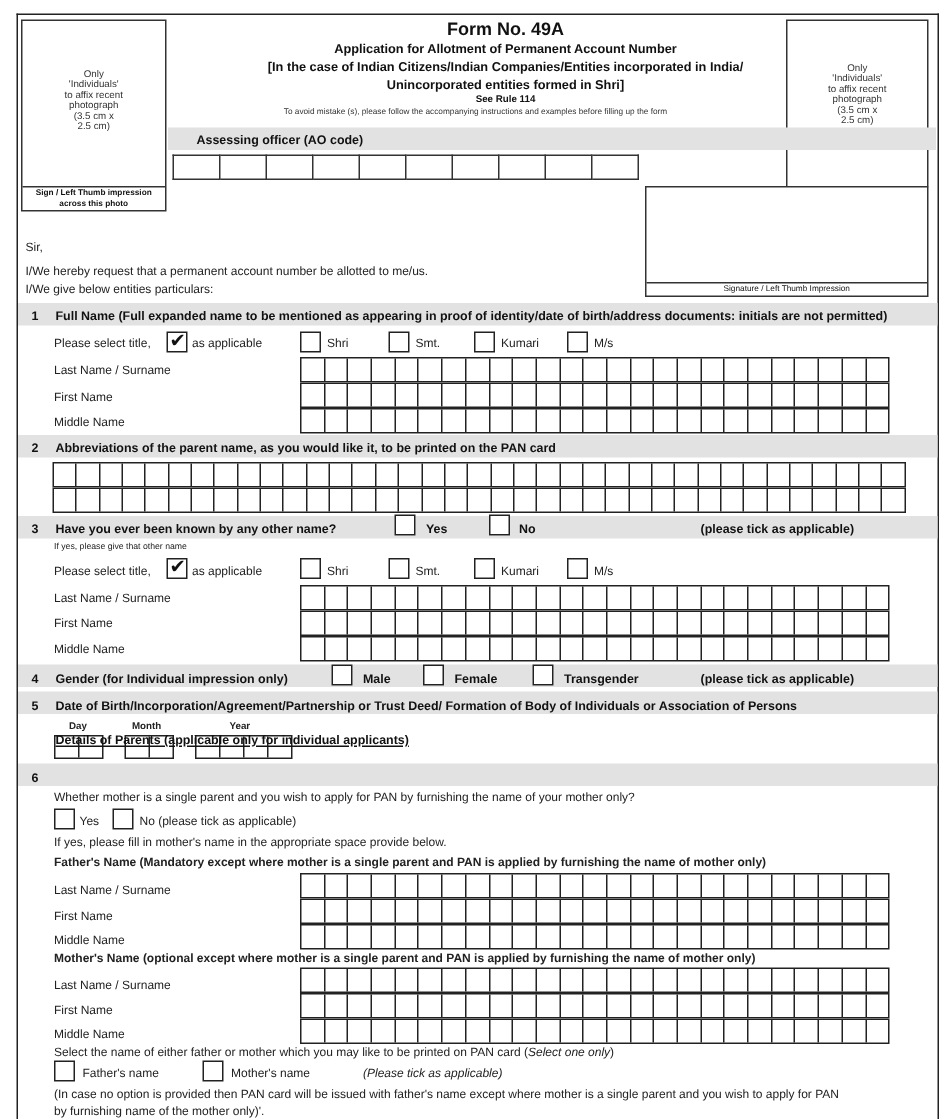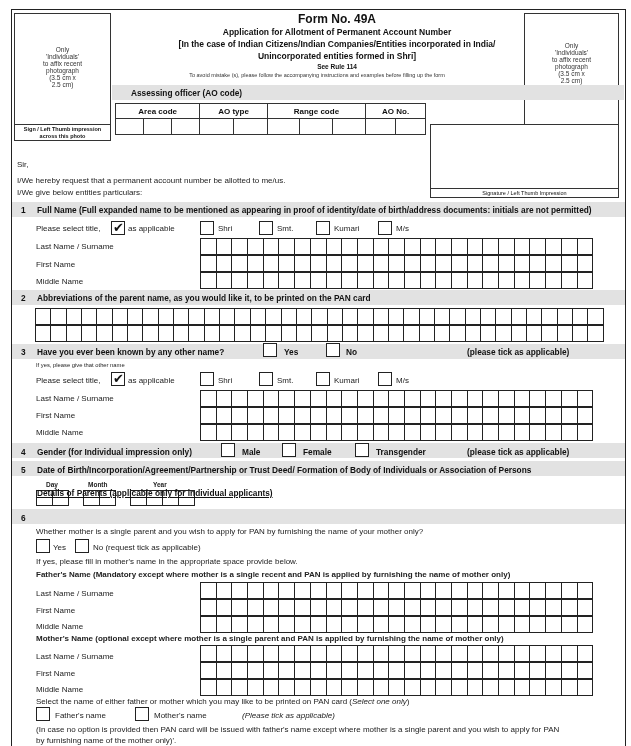--- a/index.html
+++ b/index.html
@@ -54,26 +54,20 @@
 <div class="abs hdr" style="left:110px;top:39px;width:414px;font-size:8.5px;">[In the case of Indian Citizens/Indian Companies/Entities incorporated in India/</div>
 <div class="abs hdr" style="left:110px;top:51px;width:414px;font-size:8.5px;">Unincorporated entities formed in Shri]</div>
 <div class="abs hdr" style="left:110px;top:63px;width:414px;font-size:6.5px;">See Rule 114</div>
 <div class="abs" style="left:110px;top:72px;width:414px;font-size:5.5px;text-align:center;white-space:nowrap;color:#333;">To avoid mistake (s), please follow the accompanying instructions and examples before filling up the form</div>
 
 <div class="band" style="left:112px;top:85px;width:512px;height:15px;"></div>
 <div class="band-text" style="left:131px;top:88px;">Assessing officer (AO code)</div>
 
 <table class="ao" style="left:115px;top:103px;width:311px;">
   <tbody>
-      <tr style="height:15px;">
-    <th colspan="3">Area code</th>
-    <th colspan="2">AO type</th>
-    <th colspan="3">Range code</th>
-    <th colspan="2">AO No.</th>
-  </tr>
   <tr style="height:16px;">
     <td></td>
         <td></td>
         <td></td>
     <td></td>
         <td></td>
     <td></td>
         <td></td>
         <td></td>
     <td></td>
@@ -412,23 +406,23 @@
     <div class="cell"></div>
   </div>
 
 <div class="band" style="left:12px;top:509px;width:613px;"></div>
 <div class="num" style="left:21px;top:513px;">6</div>
 <div class="band-text" style="left:37px;top:488px;text-decoration:underline;">Details of Parents (applicable only for individual applicants)</div>
 <div class="lbl" style="left:36px;top:527px;">Whether mother is a single parent and you wish to apply for PAN by furnishing the name of your mother only?</div>
 <div class="cb" style="left:36px;top:539px;"></div>
 <div class="lbl" style="left:53px;top:543px;">Yes</div>
 <div class="cb" style="left:75px;top:539px;"></div>
-<div class="lbl" style="left:93px;top:543px;">No (request tick as applicable)</div>
+<div class="lbl" style="left:93px;top:543px;">No (please tick as applicable)</div>
 <div class="lbl" style="left:36px;top:557px;">If yes, please fill in mother's name in the appropriate space provide below.</div>
-<div class="lbl b" style="left:36px;top:570px;">Father's Name (Mandatory except where mother is a single recent and PAN is applied by furnishing the name of mother only)</div>
+<div class="lbl b" style="left:36px;top:570px;">Father's Name (Mandatory except where mother is a single parent and PAN is applied by furnishing the name of mother only)</div>
 
 <div class="lbl" style="left:36px;top:589px;">Last Name / Surname</div>
 <div class="grid" style="left:200px;top:582px;width:393px;height:17px;">
     <div class="cell"></div>
     <div class="cell"></div>
     <div class="cell"></div>
     <div class="cell"></div>
     <div class="cell"></div>
     <div class="cell"></div>
     <div class="cell"></div>

